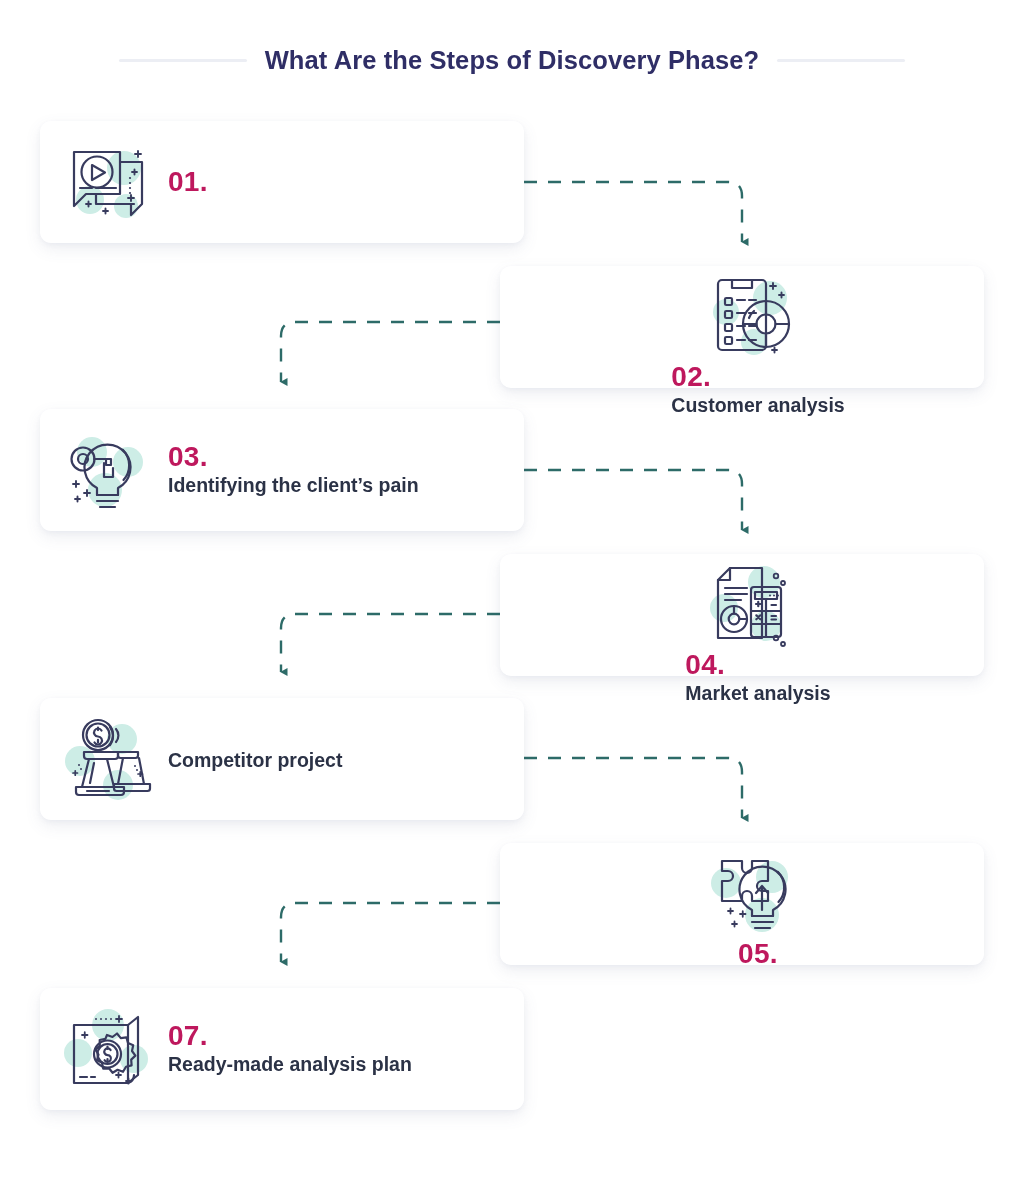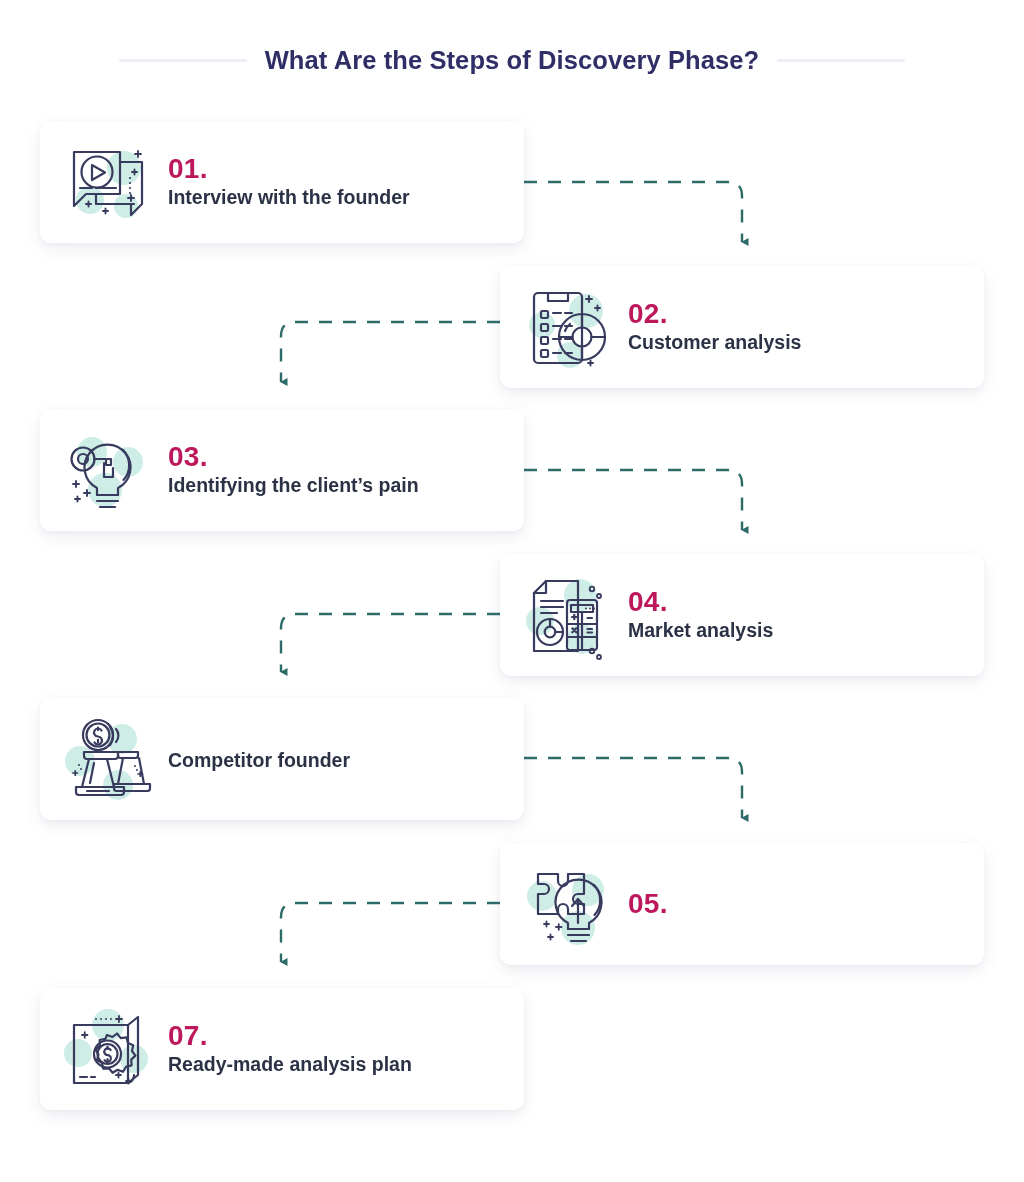--- a/index.html
+++ b/index.html
@@ -69,21 +69,21 @@
     border-radius: 11px;
     box-shadow: 0 6px 16px rgba(86, 96, 140, 0.10),
                 0 2px 5px rgba(86, 96, 140, 0.05);
     display: flex;
     align-items: center;
     padding-left: 20px;
     height: 122px;
     width: 484px;
   }
   .card.left  { left: 40px; }
-  .card.right { left: 500px; }
+  .card.right { left: 500px; flex-direction: column; }
 
   .card-icon {
     width: 96px;
     height: 96px;
     flex: none;
     display: block;
   }
   .card-body {
     margin-left: 12px;
     display: flex;
@@ -159,21 +159,20 @@
       </g>
       <g fill="#383b5e">
         <circle cx="70" cy="44" r="1.1"></circle>
           <circle cx="70" cy="49" r="1.1"></circle>
         <circle cx="70" cy="54" r="1.1"></circle>
           <circle cx="70" cy="59" r="1.1"></circle>
       </g>
     </svg>
     <div class="card-body">
       <div class="card-number">01.</div>
-      <div class="card-label">Interview with the founder</div>
     </div>
   </div>
 
   <div class="card right" style="top:266px">
     <svg class="card-icon" viewBox="0 0 96 96">
       <circle cx="66" cy="32" r="17" fill="#cdede6"></circle>
       <circle cx="22" cy="46" r="13" fill="#cdede6"></circle>
       <circle cx="50" cy="76" r="13" fill="#cdede6"></circle>
       <g fill="none" stroke="#383b5e" stroke-width="2.2" stroke-linejoin="round" stroke-linecap="round">
         <rect x="14" y="14" width="48" height="70" rx="4"></rect>
@@ -293,21 +292,21 @@
         <path d="M78 63 h4.5 M80.25 60.75 v4.5"></path>
       </g>
       <g fill="#383b5e">
         <circle cx="19" cy="54" r="1"></circle>
           <circle cx="21" cy="58" r="1"></circle>
         <circle cx="75" cy="55" r="1"></circle>
           <circle cx="77" cy="59" r="1"></circle>
       </g>
     </svg>
     <div class="card-body">
-      <div class="card-label">Competitor founder</div>
+      <div class="card-label">Competitor project</div>
     </div>
   </div>
 
   <div class="card right" style="top:843px">
     <svg class="card-icon" viewBox="0 0 96 96">
       <circle cx="22" cy="40" r="15" fill="#cdede6"></circle>
       <circle cx="68" cy="34" r="16" fill="#cdede6"></circle>
       <circle cx="58" cy="72" r="17" fill="#cdede6"></circle>
       <g fill="none" stroke="#383b5e" stroke-width="2.2" stroke-linejoin="round" stroke-linecap="round">
         <path d="M48 67 a23 23 0 1 1 21 0 v6 h-21 z"></path>

